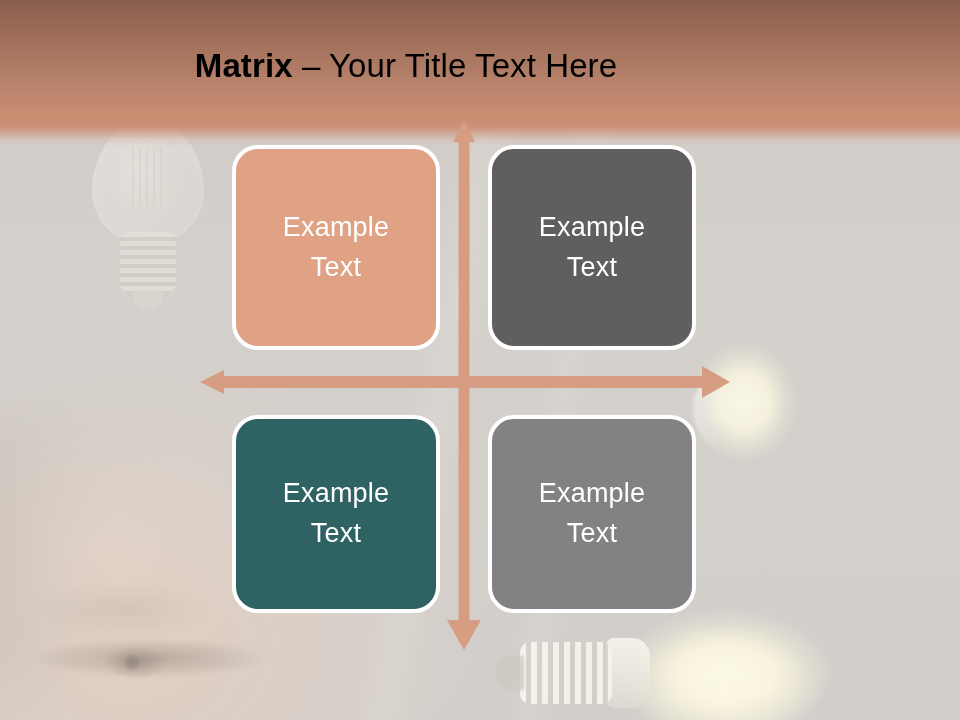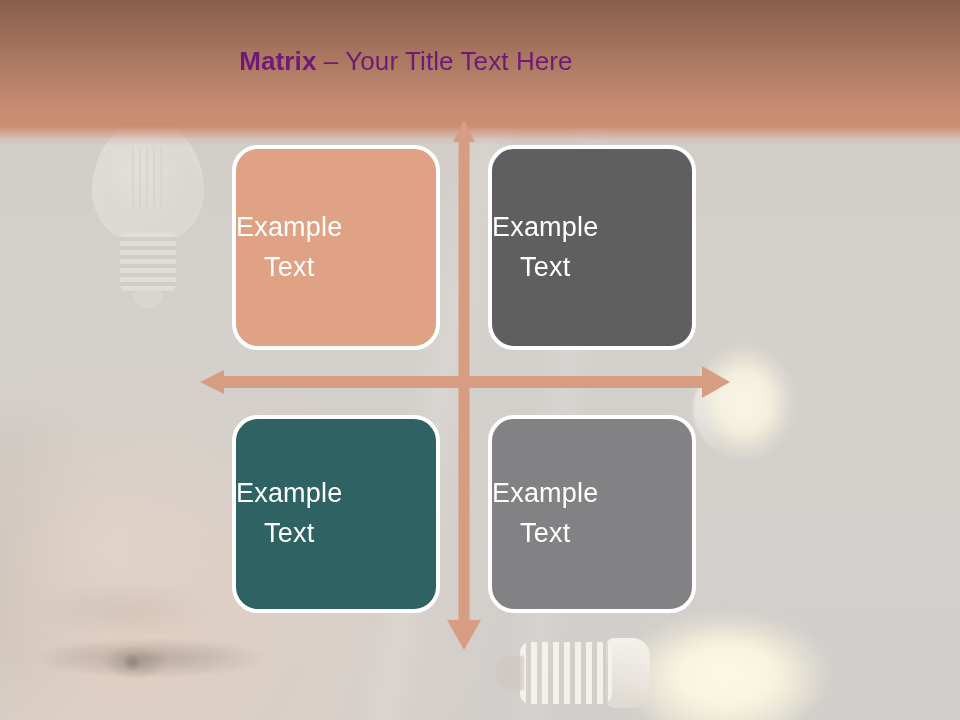--- a/index.html
+++ b/index.html
@@ -216,22 +216,22 @@
       rgba(211,207,203,0) 100%);
     pointer-events: none;
   }
 
   #title {
     position: absolute;
     left: 0;
     top: 46px;
     width: 812px;
     text-align: center;
-    color: #701a75;
-    font-size: 26px;
+    color: #000000;
+    font-size: 33px;
     font-weight: 300;
     letter-spacing: 0.1px;
     line-height: 1.2;
     white-space: nowrap;
   }
   #title .bold {
     font-weight: 700;
   }
 
   
@@ -244,20 +244,21 @@
   }
 
   
   .qbox {
     position: absolute;
     box-sizing: border-box;
     border: 4px solid #ffffff;
     border-radius: 26px;
     display: flex;
     align-items: center;
+    justify-content: center;
     text-align: center;
     color: #ffffff;
     font-size: 27px;
     font-weight: 300;
     line-height: 40px;
     letter-spacing: 0.2px;
   }
   .qbox .lbl {
     display: block;
     padding-bottom: 2px;

